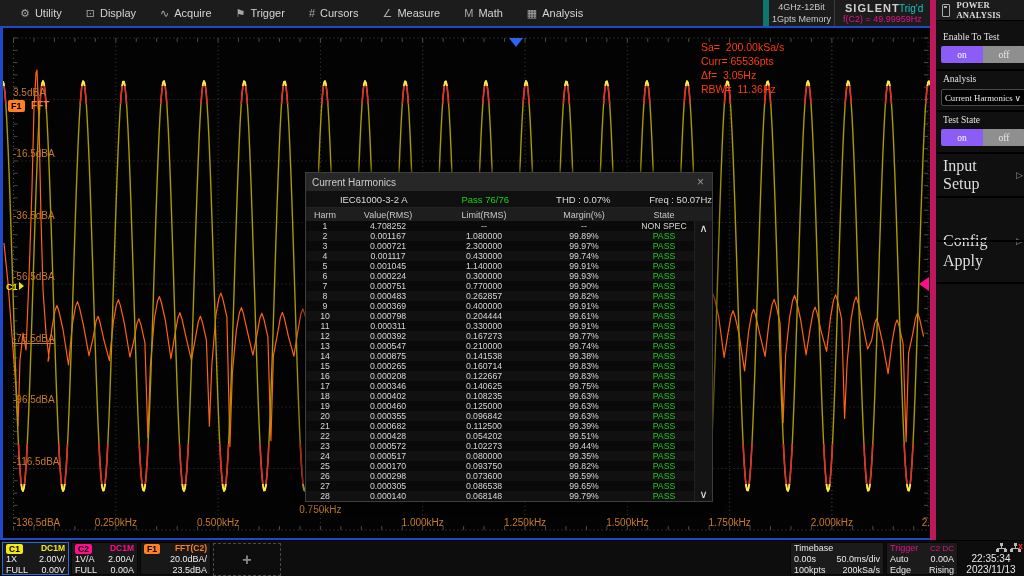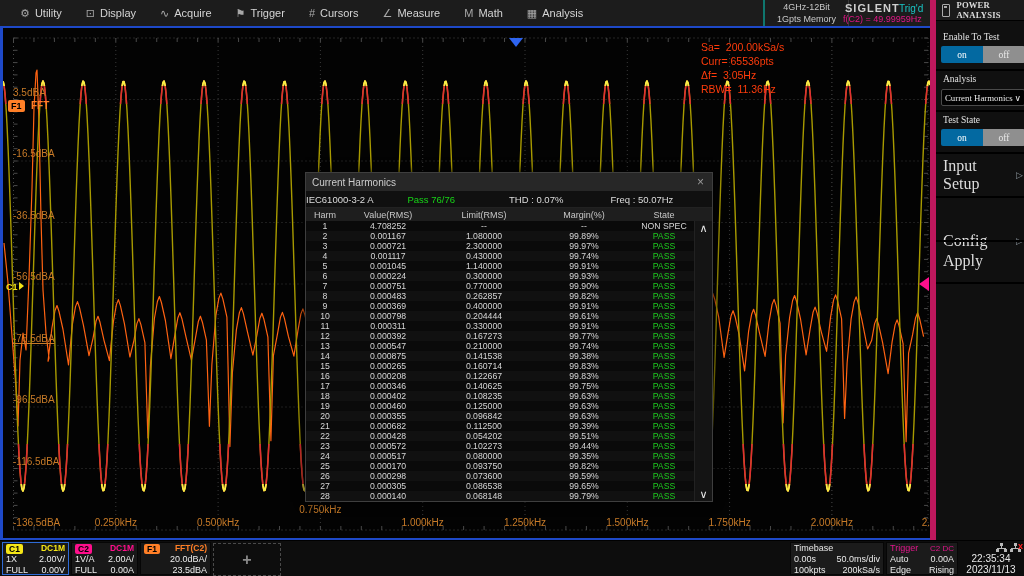--- a/index.html
+++ b/index.html
@@ -4,21 +4,21 @@
 <style>
   html,body{margin:0;padding:0;background:#222;}
   .screen{position:relative;width:1024px;height:576px;background:#000;overflow:hidden;
           font-family:"Liberation Sans","DejaVu Sans",sans-serif;color:#ddd;}
   
   .menubar{position:absolute;left:0;top:0;width:930px;height:26px;background:#1c1c1c;}
   #menu-items{display:flex;align-items:center;height:26px;padding-left:8px;}
   .mi{display:flex;align-items:center;padding:0 12px;height:26px;cursor:default;}
   .mi-ic{font-size:11px;color:#a8a8a8;margin-right:5px;line-height:1;}
   .mi-lb{font-size:11px;color:#d4d4d4;}
-  .specs{position:absolute;left:763px;top:0;width:86px;height:26px;border-left:2px solid #0f766e;
+  .specs{position:absolute;left:763px;top:0;width:72px;height:26px;border-left:6px solid #0f766e;
          border-right:1px solid #3a3a3a;text-align:center;font-size:9px;color:#c9c9c9;line-height:12px;padding-top:1px;box-sizing:border-box;}
   .brand{position:absolute;left:845px;top:2px;font-size:11px;font-weight:bold;letter-spacing:1px;color:#cfcfcf;}
   .trigd{position:absolute;left:899px;top:3px;font-size:10px;color:#19c5c5;}
   .freqc{position:absolute;left:843px;top:14px;font-size:9px;color:#e01585;}
   
   .plot-frame{position:absolute;left:0;top:26px;width:930px;height:514px;box-sizing:border-box;
     border-top:2px solid #1e49c8;border-left:3px solid #1e49c8;border-bottom:2px solid #1e49c8;
     background:#030303;overflow:hidden;}
   .plot-inner{position:absolute;left:0;top:0;width:927px;height:510px;}
   .ylab{position:absolute;font-size:10px;color:#c87b28;white-space:nowrap;}
@@ -34,21 +34,21 @@
   .c1mark{position:absolute;left:3px;top:253px;color:#f5e617;font-size:9px;font-weight:bold;line-height:12px;}
   .c1mark:after{content:"";display:inline-block;margin-left:1px;
     border-top:4px solid transparent;border-bottom:4px solid transparent;border-left:5px solid #f5e617;}
   
   .harm{position:absolute;left:305px;top:172px;width:408px;height:330px;background:#080808;
         border:1px solid #3e3e3e;box-shadow:0 0 10px #000;box-sizing:border-box;}
   .ht-title{height:18px;background:#272727;display:flex;align-items:center;font-size:10px;color:#ccc;padding:0 6px;}
   .ht-title .sp{flex:1;}
   .ht-close{color:#9a9a9a;font-size:12px;line-height:12px;padding:0 2px;cursor:default;}
   .ht-info{height:16px;background:#101010;display:flex;align-items:center;font-size:9.5px;color:#ddd;border-bottom:1px solid #222;}
-  .ht-info span{flex:1 1 0;text-align:left;white-space:nowrap;}
+  .ht-info span{flex:1 1 0;text-align:right;white-space:nowrap;}
   .green{color:#17d417;}
   .ht-head{display:grid;grid-template-columns:38px 88px 104px 96px 64px;height:13px;background:#1e1e1e;
     font-size:9px;color:#c8c8c8;align-items:center;text-align:center;border-bottom:1px solid #222;}
   .ht-body{position:absolute;left:0;top:48px;width:390px;}
   .hrow{display:grid;grid-template-columns:38px 88px 104px 96px 64px;height:10px;font-size:8.7px;
     color:#d6d6d6;align-items:center;text-align:center;}
   .hrow:nth-child(odd){background:#0a0a0a;}
   .hrow:nth-child(even){background:#111;}
   .hcell{overflow:hidden;line-height:10px;}
   .pass{color:#1ecb1e;}
@@ -57,21 +57,21 @@
   .ht-up{top:0;} .ht-dn{bottom:0;}
   
   .sidebar{position:absolute;left:930px;top:0;width:94px;height:540px;background:#101010;border-left:6px solid #be185d;font-family:Liberation Serif, serif;}
   .sb-head{height:20px;background:#1b1b1b;display:flex;align-items:center;padding-left:6px;border-bottom:1px solid #000;}
   .sb-head-ic{width:7px;height:11px;border:1px solid #aaa;border-radius:1px;margin-right:6px;position:relative;}
   .sb-head-ic:before{content:"";position:absolute;left:1px;top:1px;width:3px;height:2px;background:#aaa;}
   .sb-title{font-size:8.6px;font-weight:bold;color:#ddd;letter-spacing:0.2px;}
   .sb-label{position:absolute;left:7px;font-size:9.5px;color:#e2e2e2;}
   .toggle{position:absolute;left:5px;width:84px;height:17px;display:flex;border-radius:2px;overflow:hidden;}
   .tg{flex:1;display:flex;align-items:center;justify-content:center;font-size:9.5px;cursor:default;}
-  .tg-on{background:#0369a1;color:#fff;}
+  .tg-on{background:#8b5cf6;color:#fff;}
   .tg-off{background:#8f8f8f;color:#e9e9e9;}
   .dropdown{position:absolute;left:5px;width:84px;height:17px;background:#020202;border:1px solid #4a4a4a;border-radius:2px;
     display:flex;align-items:center;font-size:8.8px;color:#e8e8e8;padding:0 3px;box-sizing:border-box;justify-content:space-between;}
   .sb-div{position:absolute;left:0;width:94px;height:2px;background:#000;}
   .sb-row{position:absolute;left:0;width:94px;height:20px;display:flex;align-items:center;justify-content:space-between;
     padding:0 7px;box-sizing:border-box;cursor:default;}
   .sb-row .arrow{color:#8f98a0;font-size:9px;}
   
   .bottombar{position:absolute;left:0;top:540px;width:1024px;height:36px;background:#0d0d0d;border-top:1px solid #000;}
   .chbox{position:absolute;top:1px;height:33px;background:#181818;border:1px solid #060606;box-sizing:border-box;

